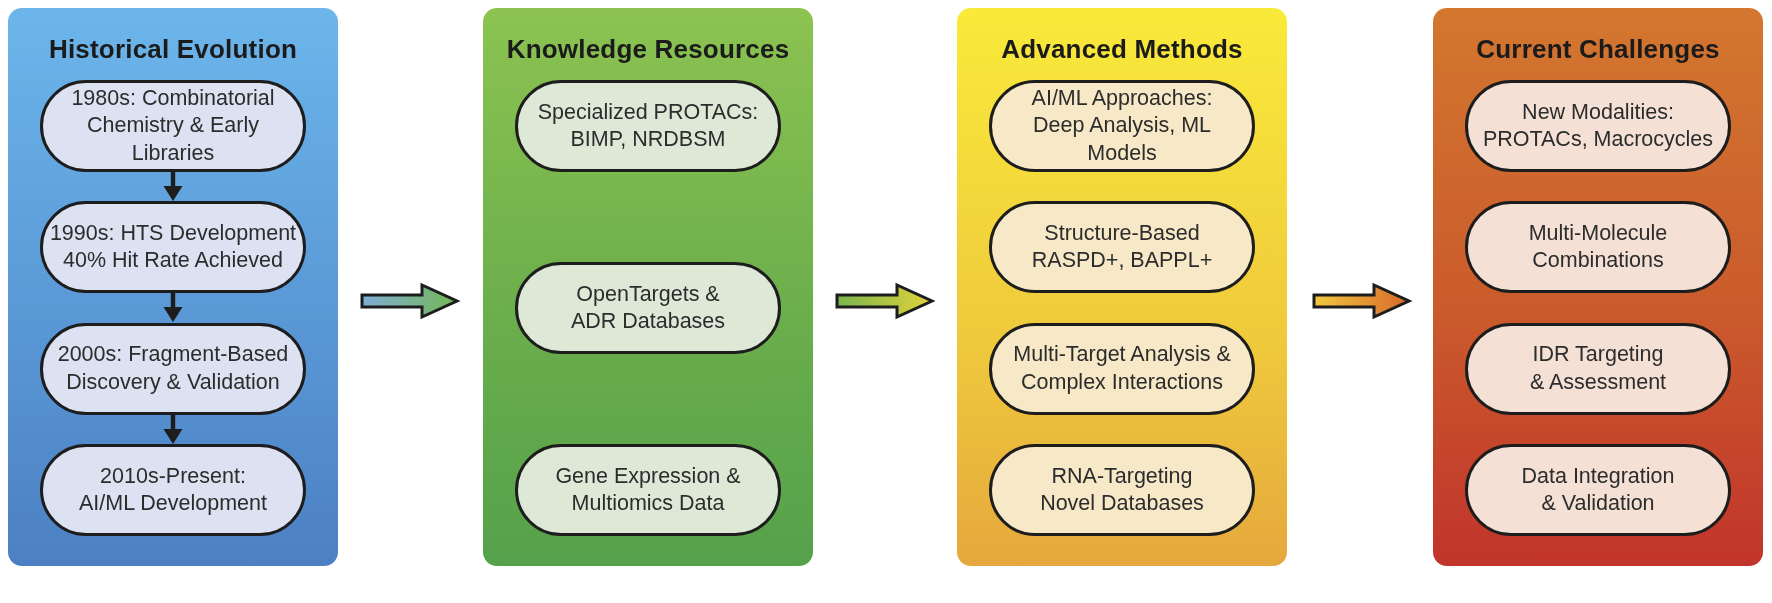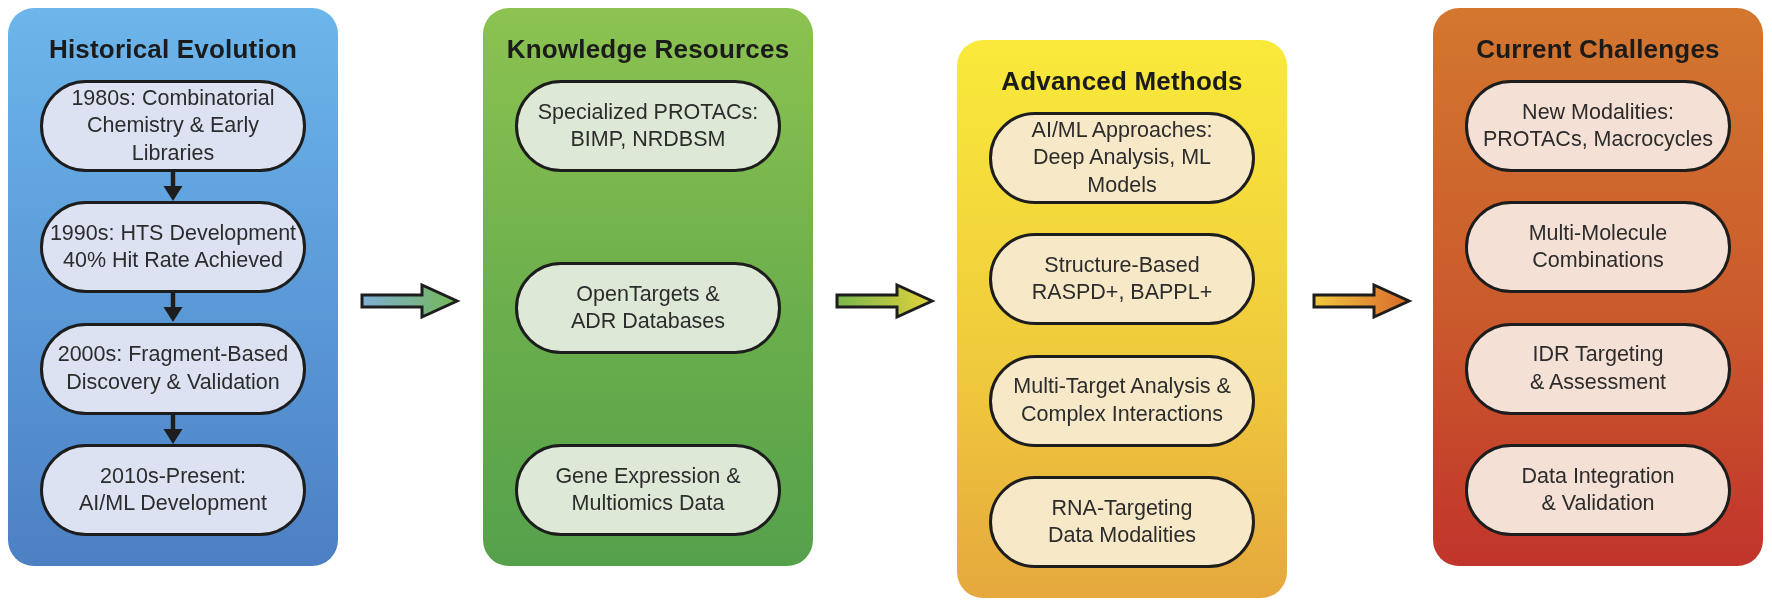--- a/index.html
+++ b/index.html
@@ -2,25 +2,25 @@
 <html><head>
 <meta charset="utf-8">
 <style>
   html, body { margin:0; padding:0; background:#ffffff; }
   .canvas {
     position:relative; width:1772px; height:603px; background:#ffffff;
     font-family:"Liberation Sans", sans-serif; overflow:hidden;
   }
   .panel {
     position:absolute; top:8px; height:558px; width:330px;
-    border-radius:26px;
+    border-radius:14px;
   }
   .panel-blue   { left:8px;    background:linear-gradient(180deg,#6CB6EB 0%,#5A98D6 55%,#4C80C3 100%); }
   .panel-green  { left:483px;  background:linear-gradient(180deg,#8CC351 0%,#6BAE4C 55%,#55A14B 100%); }
-  .panel-yellow { left:957px;  background:linear-gradient(180deg,#F9EA3A 0%,#EFC93C 60%,#E5A83D 100%);margin-top:32px; }
+  .panel-yellow { left:957px;  background:linear-gradient(180deg,#F9EA3A 0%,#EFC93C 60%,#E5A83D 100%); }
   .panel-orange { left:1433px; background:linear-gradient(180deg,#D3772F 0%,#CA5A2C 55%,#C1342B 100%); }
 
   .panel-title {
     position:absolute; top:26px; left:0; right:0; margin:0;
     text-align:center; font-size:26px; font-weight:bold; color:#1b1b1b;
     letter-spacing:.2px;
   }
   .panel-body {
     position:absolute; top:72px; bottom:30px; left:32px; right:32px;
     display:flex; flex-direction:column; justify-content:space-between;
@@ -111,21 +111,21 @@
   <section class="panel panel-yellow">
     <h2 class="panel-title">Advanced Methods</h2>
     <div class="panel-body">
       <div class="node">AI/ML Approaches:
 Deep Analysis, ML Models</div>
       <div class="node">Structure-Based
 RASPD+, BAPPL+</div>
       <div class="node">Multi-Target Analysis &amp;
 Complex Interactions</div>
       <div class="node">RNA-Targeting
-Data Modalities</div>
+Novel Databases</div>
     </div>
   </section>
 
   <svg class="connector" id="connector-3" viewBox="0 0 102 40">
     <defs>
       <linearGradient id="cg3" x1="0" y1="0" x2="1" y2="0">
         <stop offset="0" stop-color="#F2C83F"></stop>
           <stop offset="1" stop-color="#D8682A"></stop>
       </linearGradient>
     </defs>

